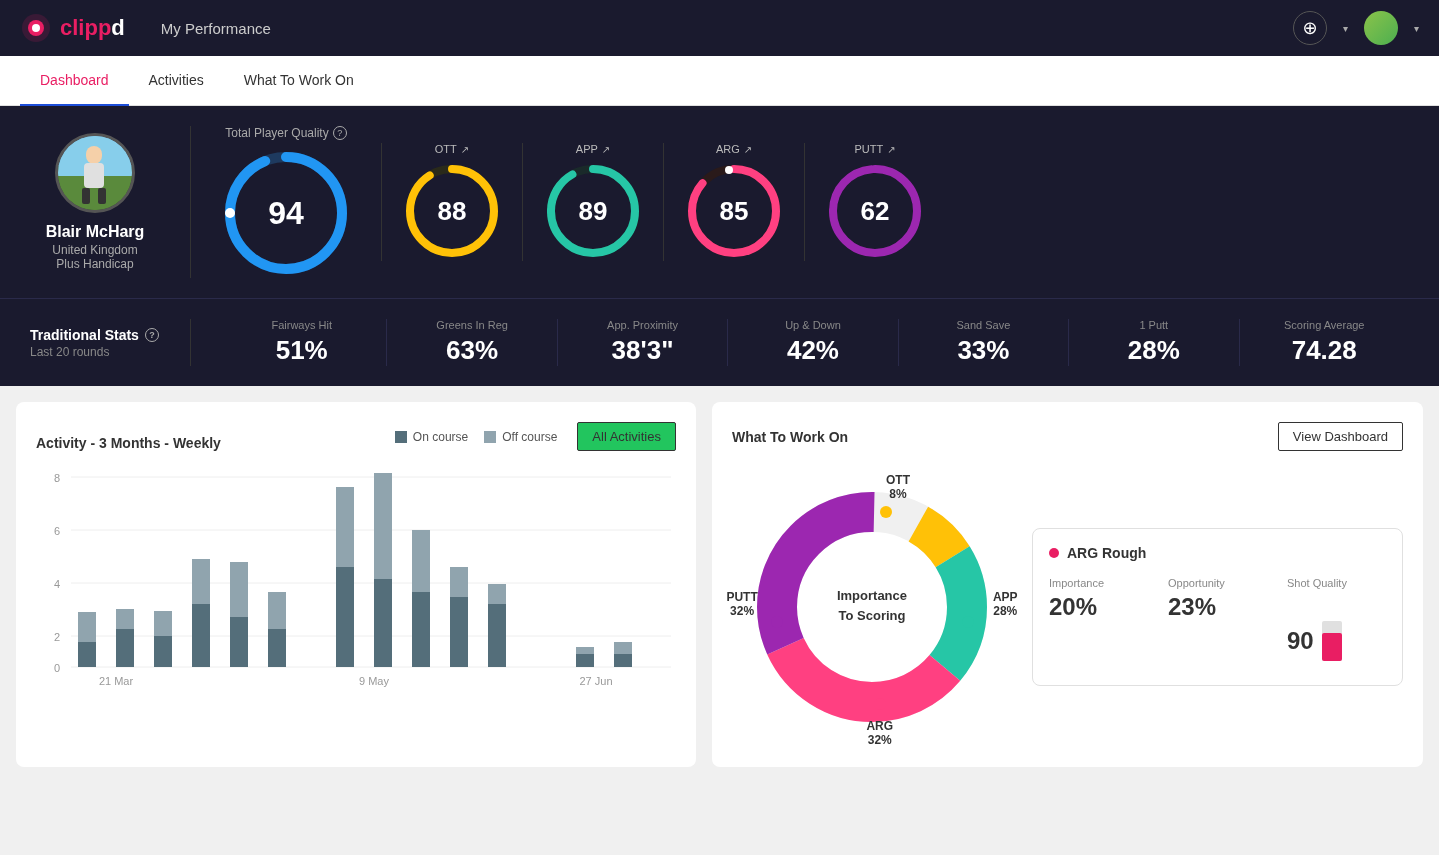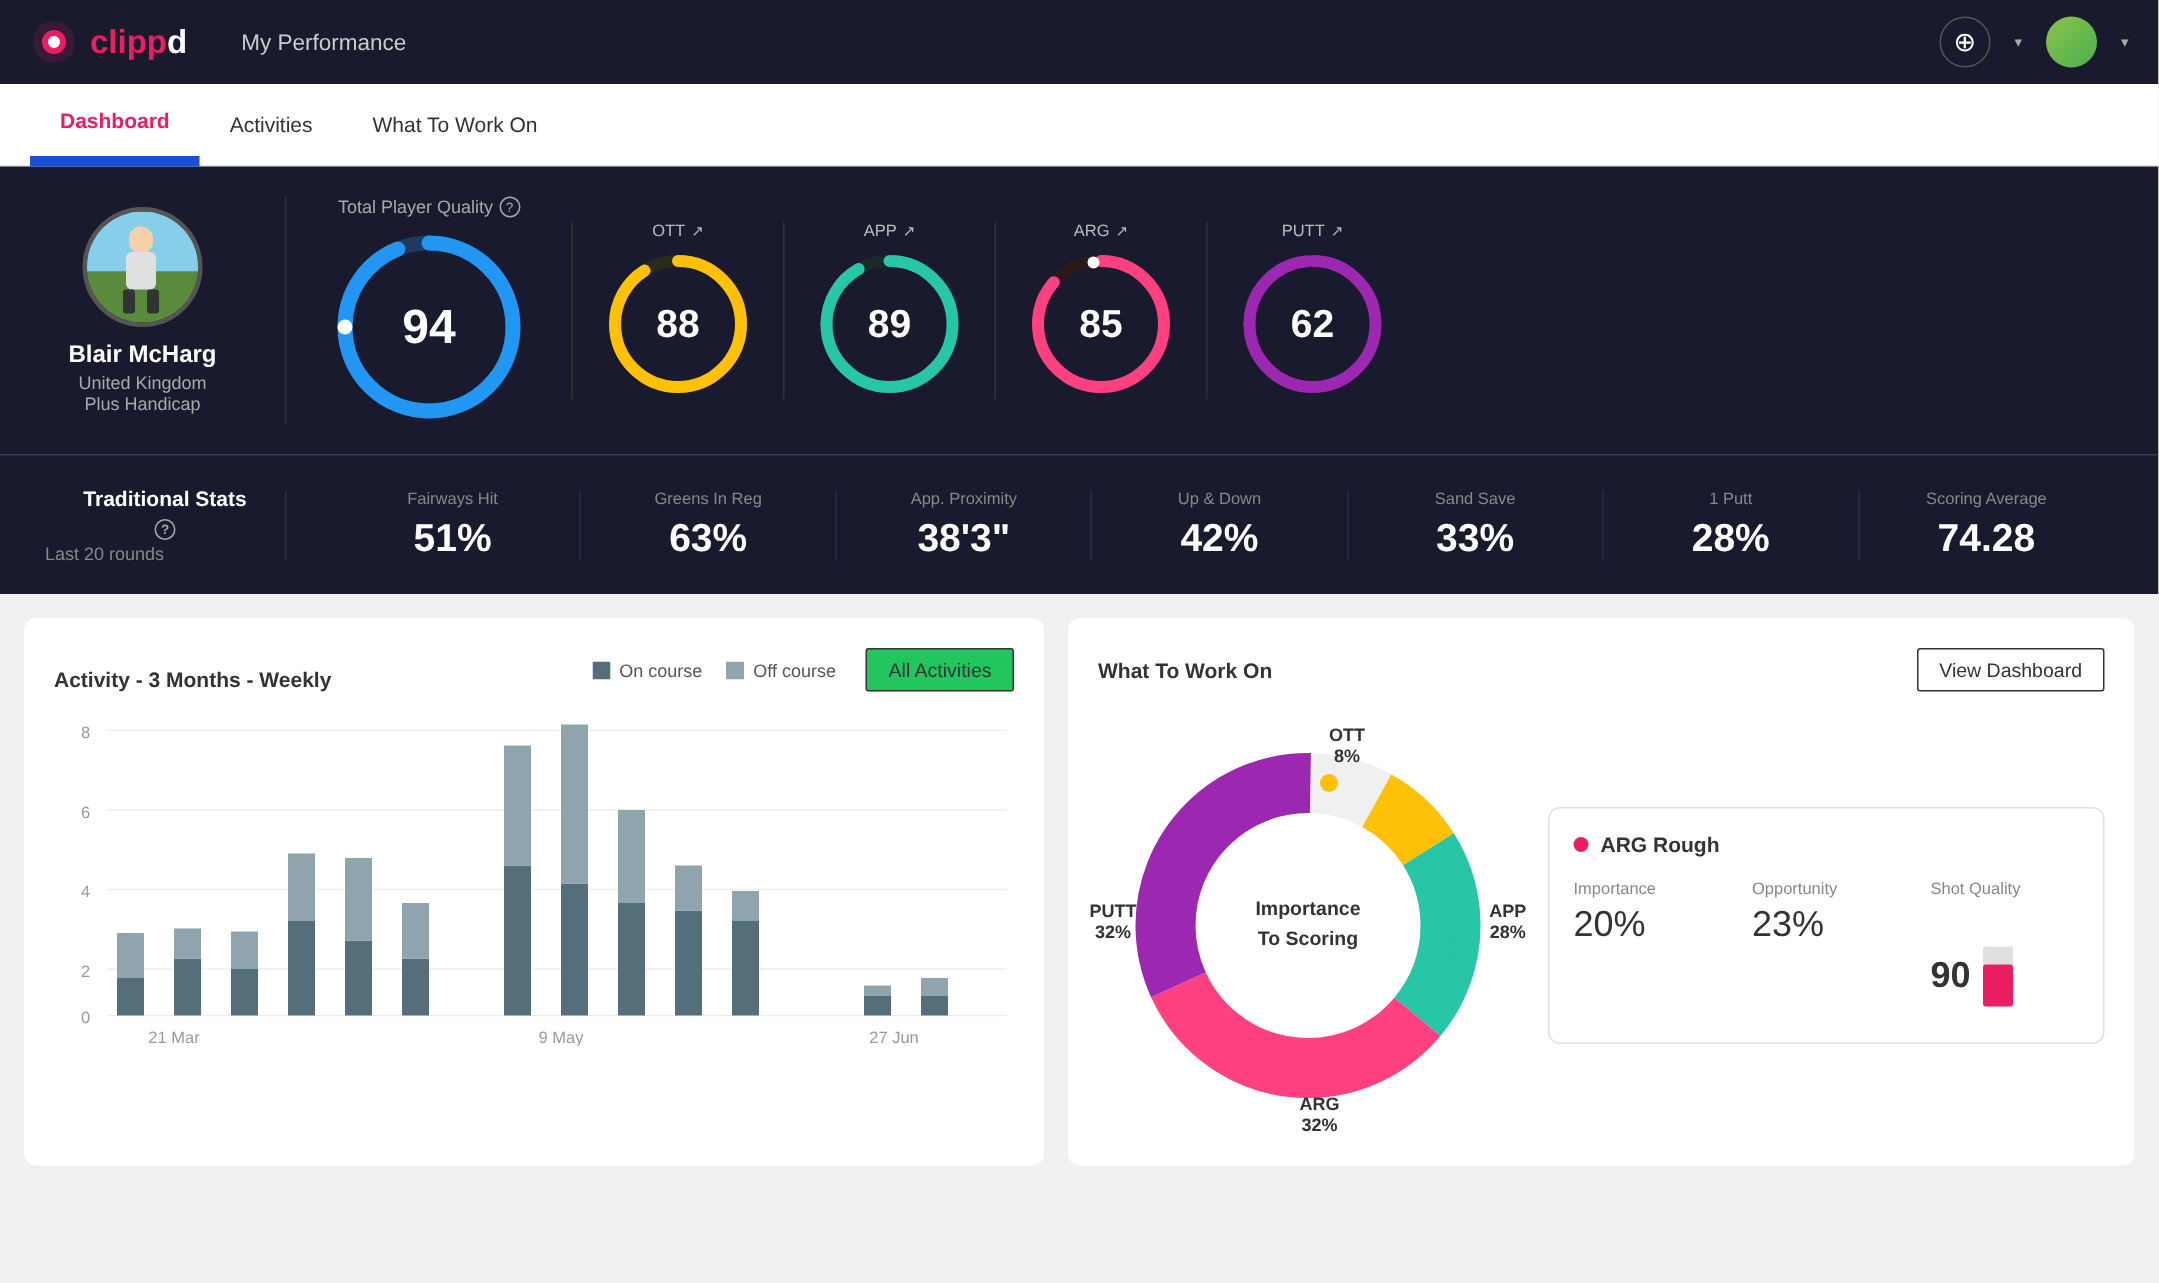--- a/index.html
+++ b/index.html
@@ -59,22 +59,22 @@
     .nav-tab {
       padding: 16px 20px;
       font-size: 14px;
       color: #333;
       cursor: pointer;
       border-bottom: 2px solid transparent;
       margin-bottom: -1px;
     }
     .nav-tab.active {
       color: #e91e63;
-      border-bottom: 7px solid #1d4ed8;
-      font-weight: 700;
+      border-bottom: 2px solid #1d4ed8;
+      font-weight: 400;
     }
 
     
     .stats-banner {
       background: #1a1a2e;
       padding: 20px 30px;
       display: flex;
       align-items: center;
       gap: 0;
     }
@@ -164,21 +164,21 @@
       padding: 20px 30px;
       display: flex;
       align-items: center;
       border-top: 1px solid #2a2a4a;
     }
     .trad-label-section {
       min-width: 160px;
     }
     .trad-title {
       font-size: 14px; font-weight: 600; color: #fff;
-      display: flex; align-items: center; gap: 6px; flex-direction: column;
+      display: flex; align-items: center; gap: 6px;
     }
     .trad-subtitle { font-size: 12px; color: #888; margin-top: 2px; }
     .trad-stats-grid {
       display: flex;
       flex: 1;
       border-left: 1px solid #333;
       padding-left: 26px;
       gap: 0;
     }
     .trad-stat {
@@ -295,21 +295,21 @@
       width: 10px; height: 10px; border-radius: 50%;
       background: #e91e63;
     }
     .arg-metrics {
       display: flex;
       gap: 20px;
       margin-bottom: 8px;
     }
     .arg-metric { flex: 1; }
     .arg-metric-label { font-size: 11px; color: #888; margin-bottom: 4px; }
-    .arg-metric-value { font-size: 24px; font-weight: 400; color: #333; }
+    .arg-metric-value { font-size: 24px; font-weight: 700; color: #333; }
     .sq-value { font-size: 24px; font-weight: 700; color: #333; }
     .sq-bar {
       width: 20px; height: 40px;
       background: #e0e0e0;
       border-radius: 2px;
       display: flex;
       flex-direction: column;
       justify-content: flex-end;
     }
     .sq-bar-fill {

